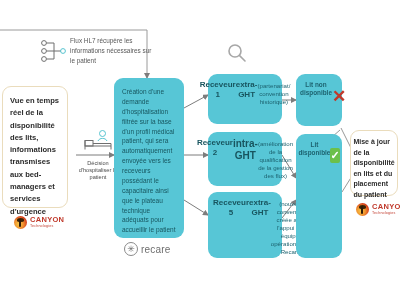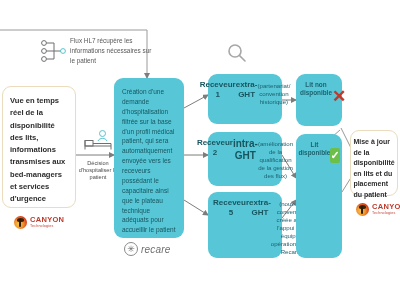--- a/index.html
+++ b/index.html
@@ -40,21 +40,21 @@
     background:#3b2205;border-radius:50% 50% 40% 40%;}
   .canyon .words{display:flex;flex-direction:column;line-height:1;}
   .canyon .c1{font-size:7.5px;font-weight:bold;color:#C0392B;letter-spacing:.3px;}
   .canyon .c2{font-size:3.6px;color:#C0392B;letter-spacing:.2px;margin-top:1px;}
 
   .recare{position:absolute;display:flex;align-items:center;gap:3px;color:#5b5b5b;}
   .recare .rmark{width:12px;height:12px;border-radius:50%;border:1.1px solid #8a8a8a;
      position:relative;flex:none;}
   .recare .rmark span{position:absolute;left:50%;top:50%;transform:translate(-50%,-50%);
      font-size:9px;line-height:1;color:#6a6a6a;}
-  .recare .rtext{font-size:10px;color:#6e6e6e;letter-spacing:.2px;font-style:italic;}
+  .recare .rtext{font-size:10px;color:#6e6e6e;letter-spacing:.2px;}
 
   
   .hl7icon{position:absolute;}
   
   .magnifier{position:absolute;}
 
   
   .bedicon{position:absolute;}
 
   
@@ -110,21 +110,21 @@
 
   <div class="annot t-body" style="left:70px;top:36px;width:82px;font-size:6.4px;line-height:1.55;color:#585858;">Flux HL7 récupère les informations nécessaires sur le patient</div>
 
   <div class="magnifier" style="left:226px;top:42px;width:22px;height:22px;">
     <svg viewBox="0 0 22 22" width="22" height="22">
       <circle cx="9" cy="9" r="6" fill="none" stroke="#a7a7a7" stroke-width="1.6"></circle>
       <path d="M13.6,13.6 L19,19" stroke="#a7a7a7" stroke-width="1.6" stroke-linecap="round"></path>
     </svg>
   </div>
 
-  <div class="box cream" style="left:2px;top:86px;width:74px;height:122px;padding:8px 7px;justify-content:center;">
+  <div class="box cream" style="left:2px;top:86px;width:66px;height:122px;padding:8px 7px;justify-content:center;">
     <div class="t-body" style="font-size:7.6px;line-height:1.62;font-weight:bold;color:#2c2c2c;">Vue en temps réel de la disponibilité des lits, informations transmises aux bed-managers et services d'urgence</div>
   </div>
 
   <div class="canyon" style="left:14px;top:216px;">
     <div class="mark"></div>
     <div class="words">
       <div class="c1">CANYON</div>
       <div class="c2">Technologies</div>
     </div>
   </div>

